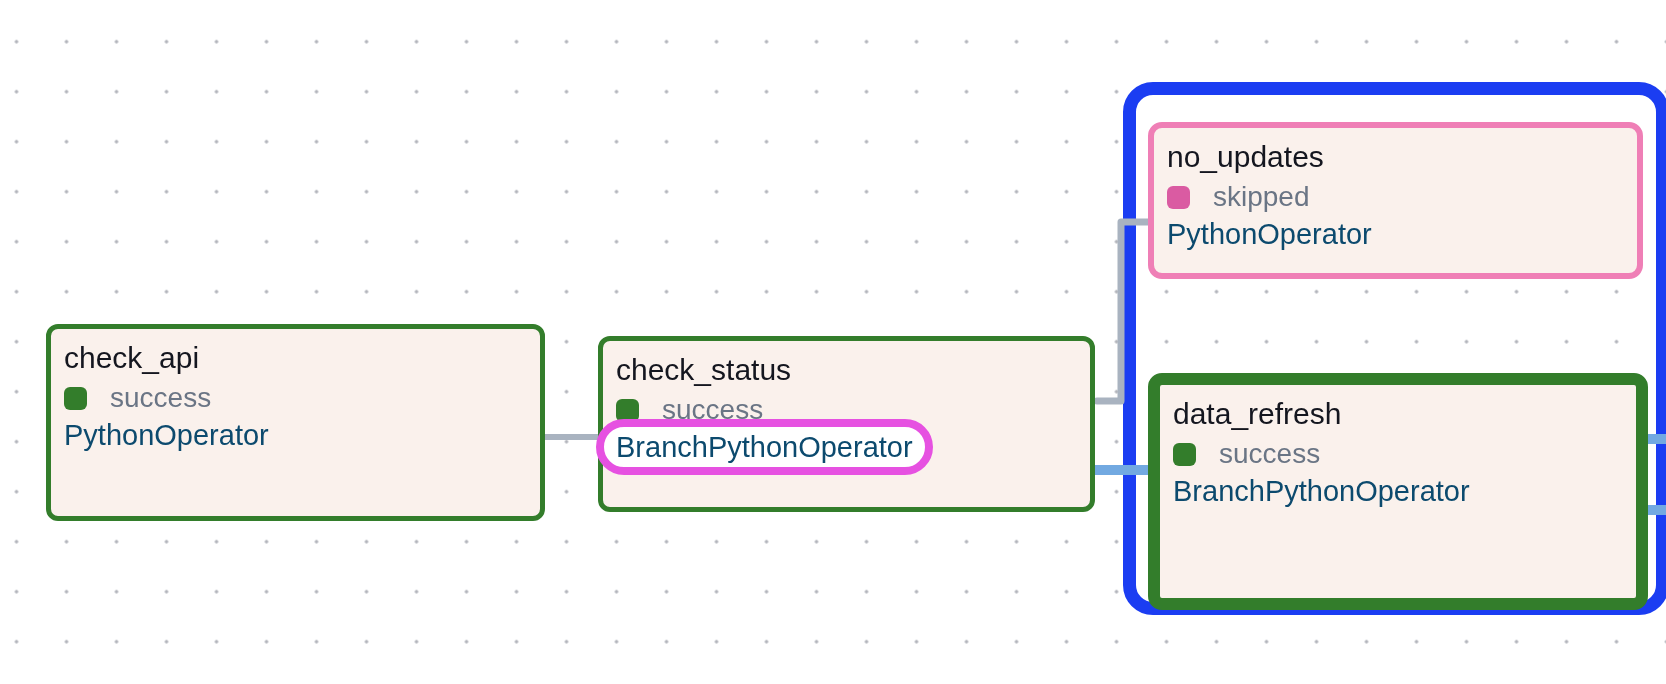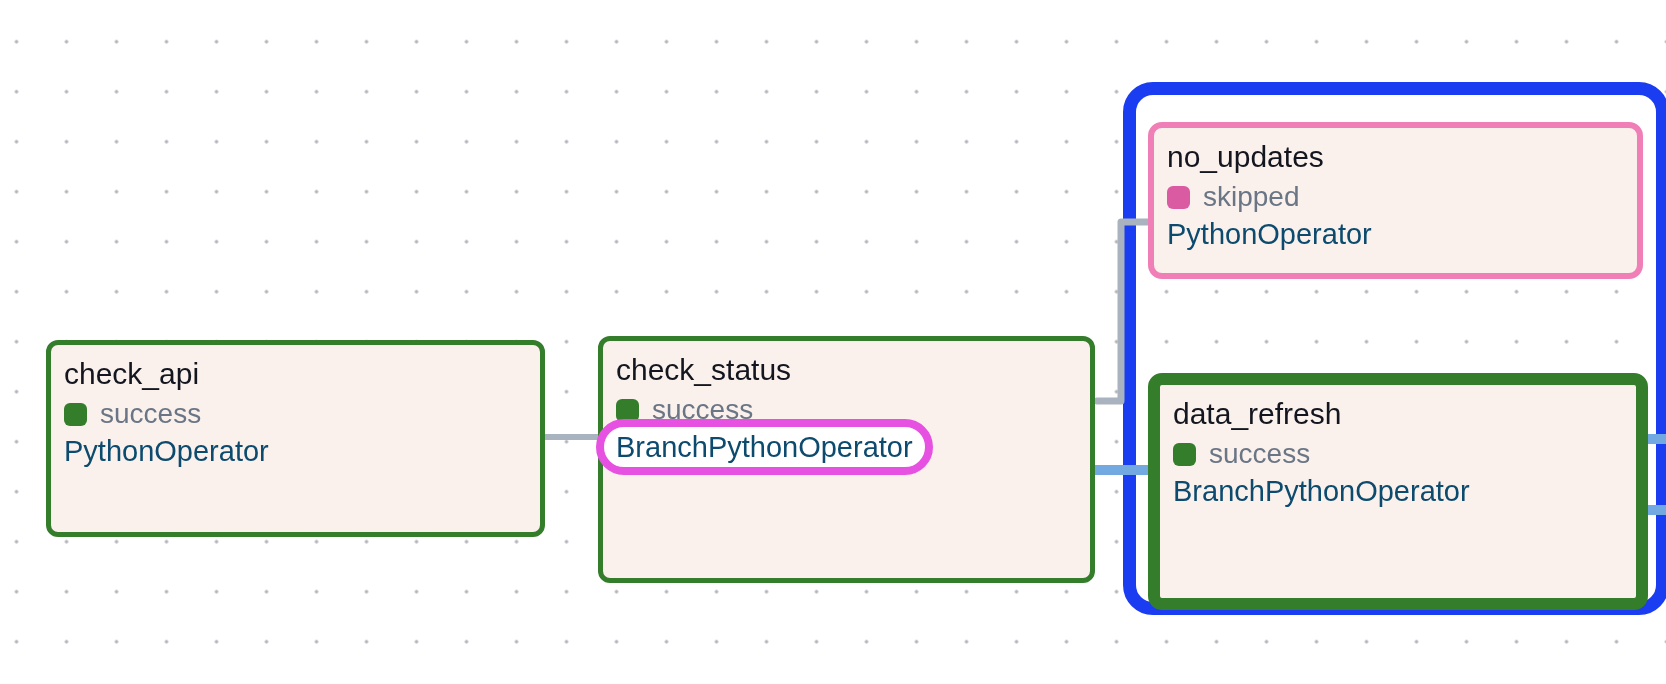--- a/index.html
+++ b/index.html
@@ -21,29 +21,29 @@
     border:13px solid #1b3df2;border-radius:30px;
     background:transparent;z-index:1;box-sizing:border-box;
   }
   .edges{position:absolute;left:0;top:0;width:1666px;height:684px;z-index:2;pointer-events:none;}
   
   .node{
     position:absolute;box-sizing:border-box;z-index:3;
     background:#faf1ec;border-radius:12px;
     padding:9px 13px;
   }
-  .n-check-api   {left:46px;  top:340px;width:499px;height:197px;border:5px solid #337d2b;}
-  .n-check-status{left:598px; top:336px;width:497px;height:247px;border:5px solid #337d2b;}
+  .n-check-api   {left:46px;  top:324px;width:499px;height:197px;border:5px solid #337d2b;}
+  .n-check-status{left:598px; top:336px;width:497px;height:176px;border:5px solid #337d2b;}
   .n-no-updates  {left:1148px;top:122px;width:495px;height:157px;border:6px solid #ef7fb6;border-radius:14px;}
   .n-data-refresh{left:1148px;top:373px;width:500px;height:237px;border:12px solid #337d2b;border-radius:14px;}
   .node .title{
     font-size:30px;line-height:40px;color:#14161f;white-space:nowrap;
   }
   .status-row{
-    display:flex;align-items:center;gap:13px;height:30px;margin-top:5px;
+    display:flex;align-items:center;gap:23px;height:30px;margin-top:5px;
   }
   .sq{
     width:23px;height:23px;border-radius:6px;flex:0 0 auto;
   }
   .sq-success{background:#337d2b;}
   .sq-skipped{background:#da5ba2;}
   .status-label{
     font-size:28px;color:#6a7585;line-height:30px;white-space:nowrap;
   }
   .op{

